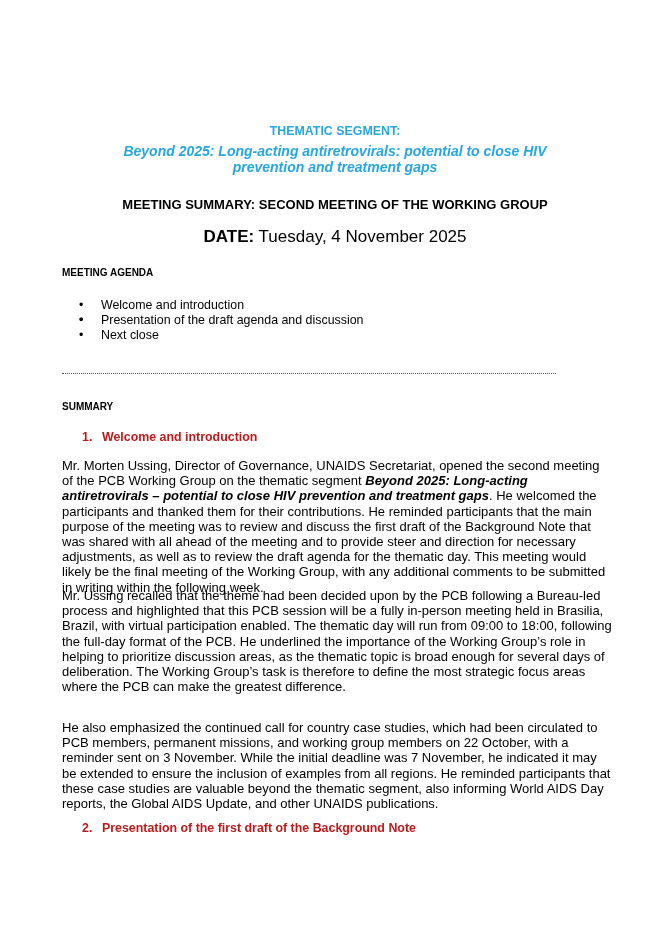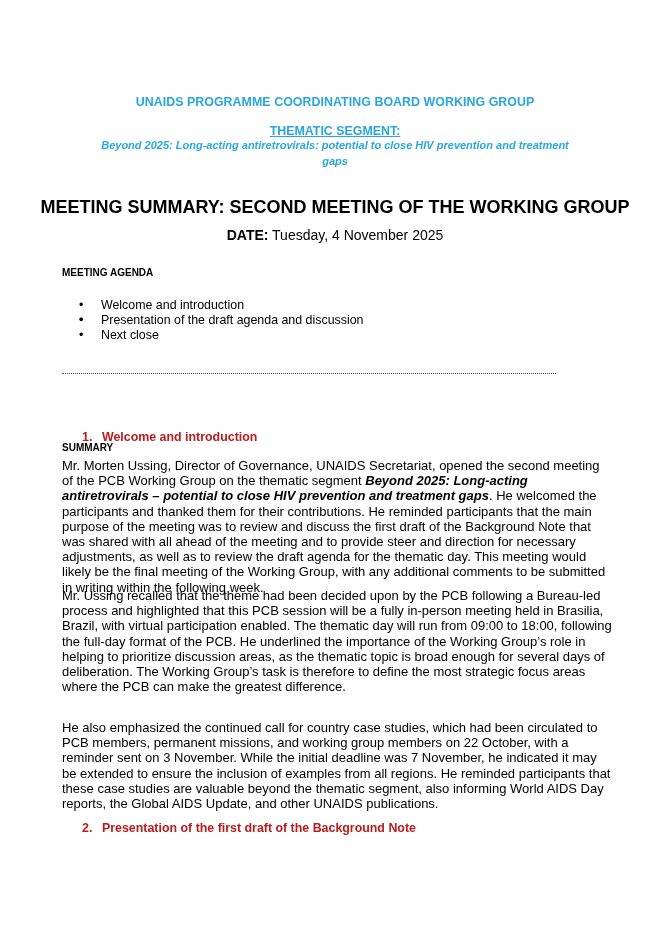--- a/index.html
+++ b/index.html
@@ -2,48 +2,47 @@
 <html><head>
 <meta charset="utf-8">
 <style>
   html, body { margin: 0; padding: 0; background: #ffffff; }
   body { width: 670px; height: 947px; position: relative; overflow: hidden;
          font-family: "Liberation Sans", sans-serif; color: #000; }
   .page { position: absolute; left: 0; top: 0; width: 670px; height: 947px; }
   .center { position: absolute; left: 0; width: 670px; text-align: center; }
   .blue { color: #27a7dd; }
   .h-org { top: 95px; font-size: 12.4px; font-weight: bold; letter-spacing: 0.05px; }
-  .h-seg { top: 124px; font-size: 12.4px; font-weight: bold; text-decoration: underline; }
-  .h-title { top: 137px; font-size: 11px; font-weight: bold; font-style: italic; line-height: 16px; left: 95px; width: 480px; }
-  .h-summary { top: 197px; font-size: 18px; font-weight: bold; }
-  .h-date { top: 227px; font-size: 14px; }
+  .h-seg { top: 124px; font-size: 12.4px; font-weight: bold; }
+  .h-title { top: 143px; font-size: 14px; font-weight: bold; font-style: italic; line-height: 16px; left: 95px; width: 480px; }
+  .h-summary { top: 197px; font-size: 13px; font-weight: bold; }
+  .h-date { top: 227px; font-size: 17px; }
   .h-date b { font-weight: bold; }
   .sec { position: absolute; left: 62px; font-size: 10px; font-weight: bold; }
   .agenda-title { top: 267px; }
   .agenda { position: absolute; left: 62px; top: 298px; margin: 0; padding: 0; list-style: none; font-size: 12.4px; line-height: 15px; }
   .agenda li { position: relative; padding-left: 39px; }
   .agenda li .bullet { position: absolute; left: 17px; top: 0; }
   .dots { position: absolute; left: 62px; top: 373px; width: 494px; height: 0; border-top: 1.5px dotted #555; }
-  .summary-title { top: 401px; margin-top: 41px; }
+  .summary-title { top: 401px; }
   .num-head { position: absolute; left: 82px; font-size: 12.4px; font-weight: bold; color: #b91c1c; }
   .num-head .n { display: inline-block; width: 20px; }
   .nh1 { top: 430px; }
   .nh2 { top: 821px; }
   .para { position: absolute; left: 62px; width: 552px; font-size: 13px; line-height: 15.2px; }
   .p1 { top: 458px; }
   .p2 { top: 588px; }
   .p3 { top: 720px; }
   .para .bi { font-weight: bold; font-style: italic; }
 </style>
 </head>
 <body>
 
 <div class="page">
 
-  <div class="center blue h-org">UNAIDS PROGRAMME COORDINATING BOARD WORKING GROUP</div>
   <div class="center blue h-seg">THEMATIC SEGMENT:</div>
   <div class="center blue h-title">Beyond 2025: Long-acting antiretrovirals: potential to close HIV prevention and treatment gaps</div>
   <div class="center h-summary">MEETING SUMMARY: SECOND MEETING OF THE WORKING GROUP</div>
   <div class="center h-date"><b>DATE:</b><span> Tuesday, 4 November 2025</span></div>
 
   <div class="sec agenda-title">MEETING AGENDA</div>
   <ul class="agenda">
     <li><span class="bullet">•</span><span>Welcome and introduction</span></li>
     <li><span class="bullet">•</span></li>
     <li><span class="bullet">•</span><span>Presentation of the draft agenda and discussion</span></li>

